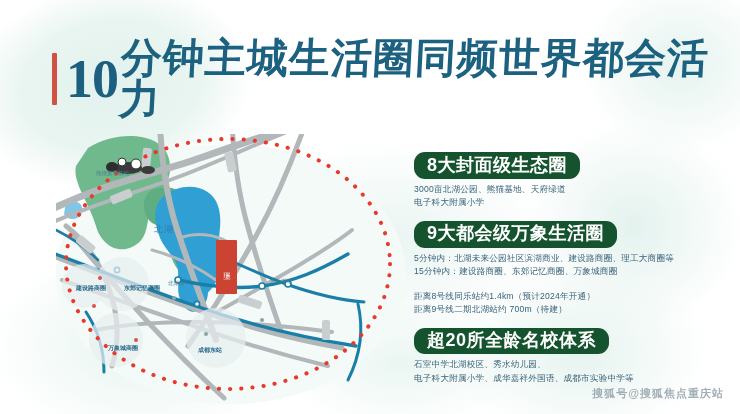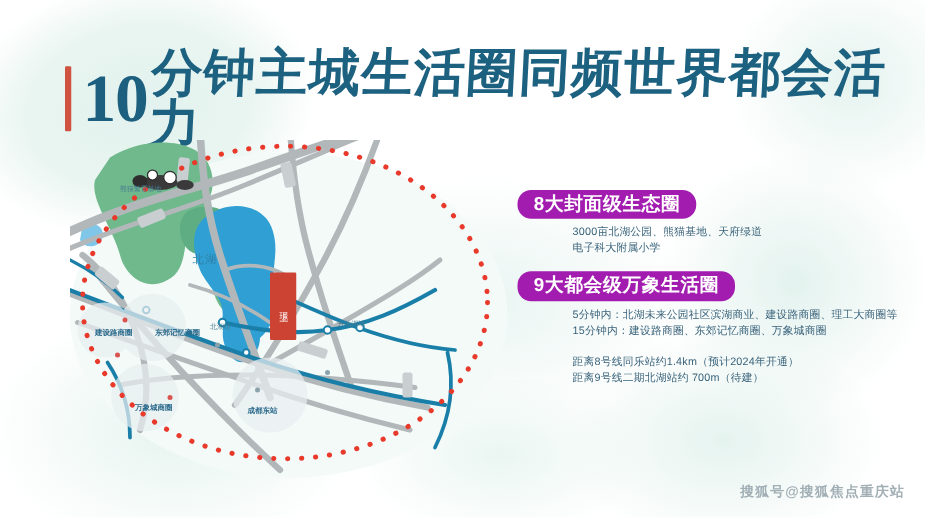--- a/index.html
+++ b/index.html
@@ -32,38 +32,38 @@
   
   .title-row{position:absolute;left:52px;top:48px;height:62px;display:flex;align-items:center;}
   .title-bar{width:5px;height:52px;background:#cf5340;border-radius:1px;margin-right:9px;}
   .title-10{font-family:"Liberation Serif","DejaVu Serif",serif;font-weight:700;
     font-size:54px;line-height:1;color:#1d5f7f;letter-spacing:-1px;}
   .title-cn{font-family:"DejaVu Serif","Liberation Serif",serif;font-weight:700;
     font-size:41px;line-height:1;color:#1d6180;letter-spacing:1px;
     margin-left:2px;transform:skewX(-3deg);}
 
   
-  .map{position:absolute;left:56px;top:112px;width:350px;height:276px;}
+  .map{position:absolute;left:56px;top:134px;width:350px;height:276px;}
   .map svg{display:block;width:350px;height:276px;}
   .lake-label{position:absolute;left:98px;top:89px;font-size:9px;color:#2f7fa6;letter-spacing:1px;}
   .proj-banner{position:absolute;left:160px;top:106px;width:21px;height:54px;
     background:#cc4334;border-radius:1px;display:flex;align-items:center;justify-content:center;}
   .proj-banner span{color:#fff;font-size:7px;writing-mode:vertical-rl;letter-spacing:1px;
     font-family:"DejaVu Serif",serif;}
   .poi{position:absolute;font-size:5.5px;color:#4a7c91;white-space:nowrap;text-align:center;}
   .poi-b{font-size:6px;color:#2a6a8c;font-weight:bold;}
 
   
   .info{position:absolute;left:414px;top:152px;width:300px;}
   .block{margin-bottom:12px;}
-  .pill{display:inline-block;background:#a21caf;color:#fff;
-    border-radius:11px;padding:2.5px 13px 3.5px;font-size:15px;font-weight:bold;
+  .pill{display:inline-block;background:#14532d;color:#fff;
+    border-radius:11px;padding:2.5px 13px 3.5px;font-size:18px;font-weight:bold;
     letter-spacing:0.5px;line-height:1.15;}
   .desc{margin-top:4px;color:#39627a;font-size:8.6px;line-height:1.52;letter-spacing:0.2px;}
-  .desc div{white-space:nowrap;margin-left:44px;}
+  .desc div{white-space:nowrap;}
 
   
   .watermark{position:absolute;right:16px;bottom:13px;font-size:11px;font-weight:bold;
     color:#8e9ea6;letter-spacing:1px;opacity:.82;}
 </style>
 </head>
 <body>
 
 <div class="page">
 
@@ -202,18 +202,25 @@
       </div>
     </div>
 
     <div class="block">
       <div class="desc">
         <div>距离8号线同乐站约1.4km（预计2024年开通）</div>
         <div>距离9号线二期北湖站约 700m（待建）</div>
       </div>
     </div>
 
+    <div class="block">
+      <span class="pill">超20所全龄名校体系</span>
+      <div class="desc">
+        <div>石室中学北湖校区、秀水幼儿园、</div>
+        <div>电子科大附属小学、成华嘉祥外国语、成都市实验中学等</div>
+      </div>
+    </div>
 
   </div>
 
   <div class="watermark">搜狐号@搜狐焦点重庆站</div>
 
 </div>
 
 </body></html>

